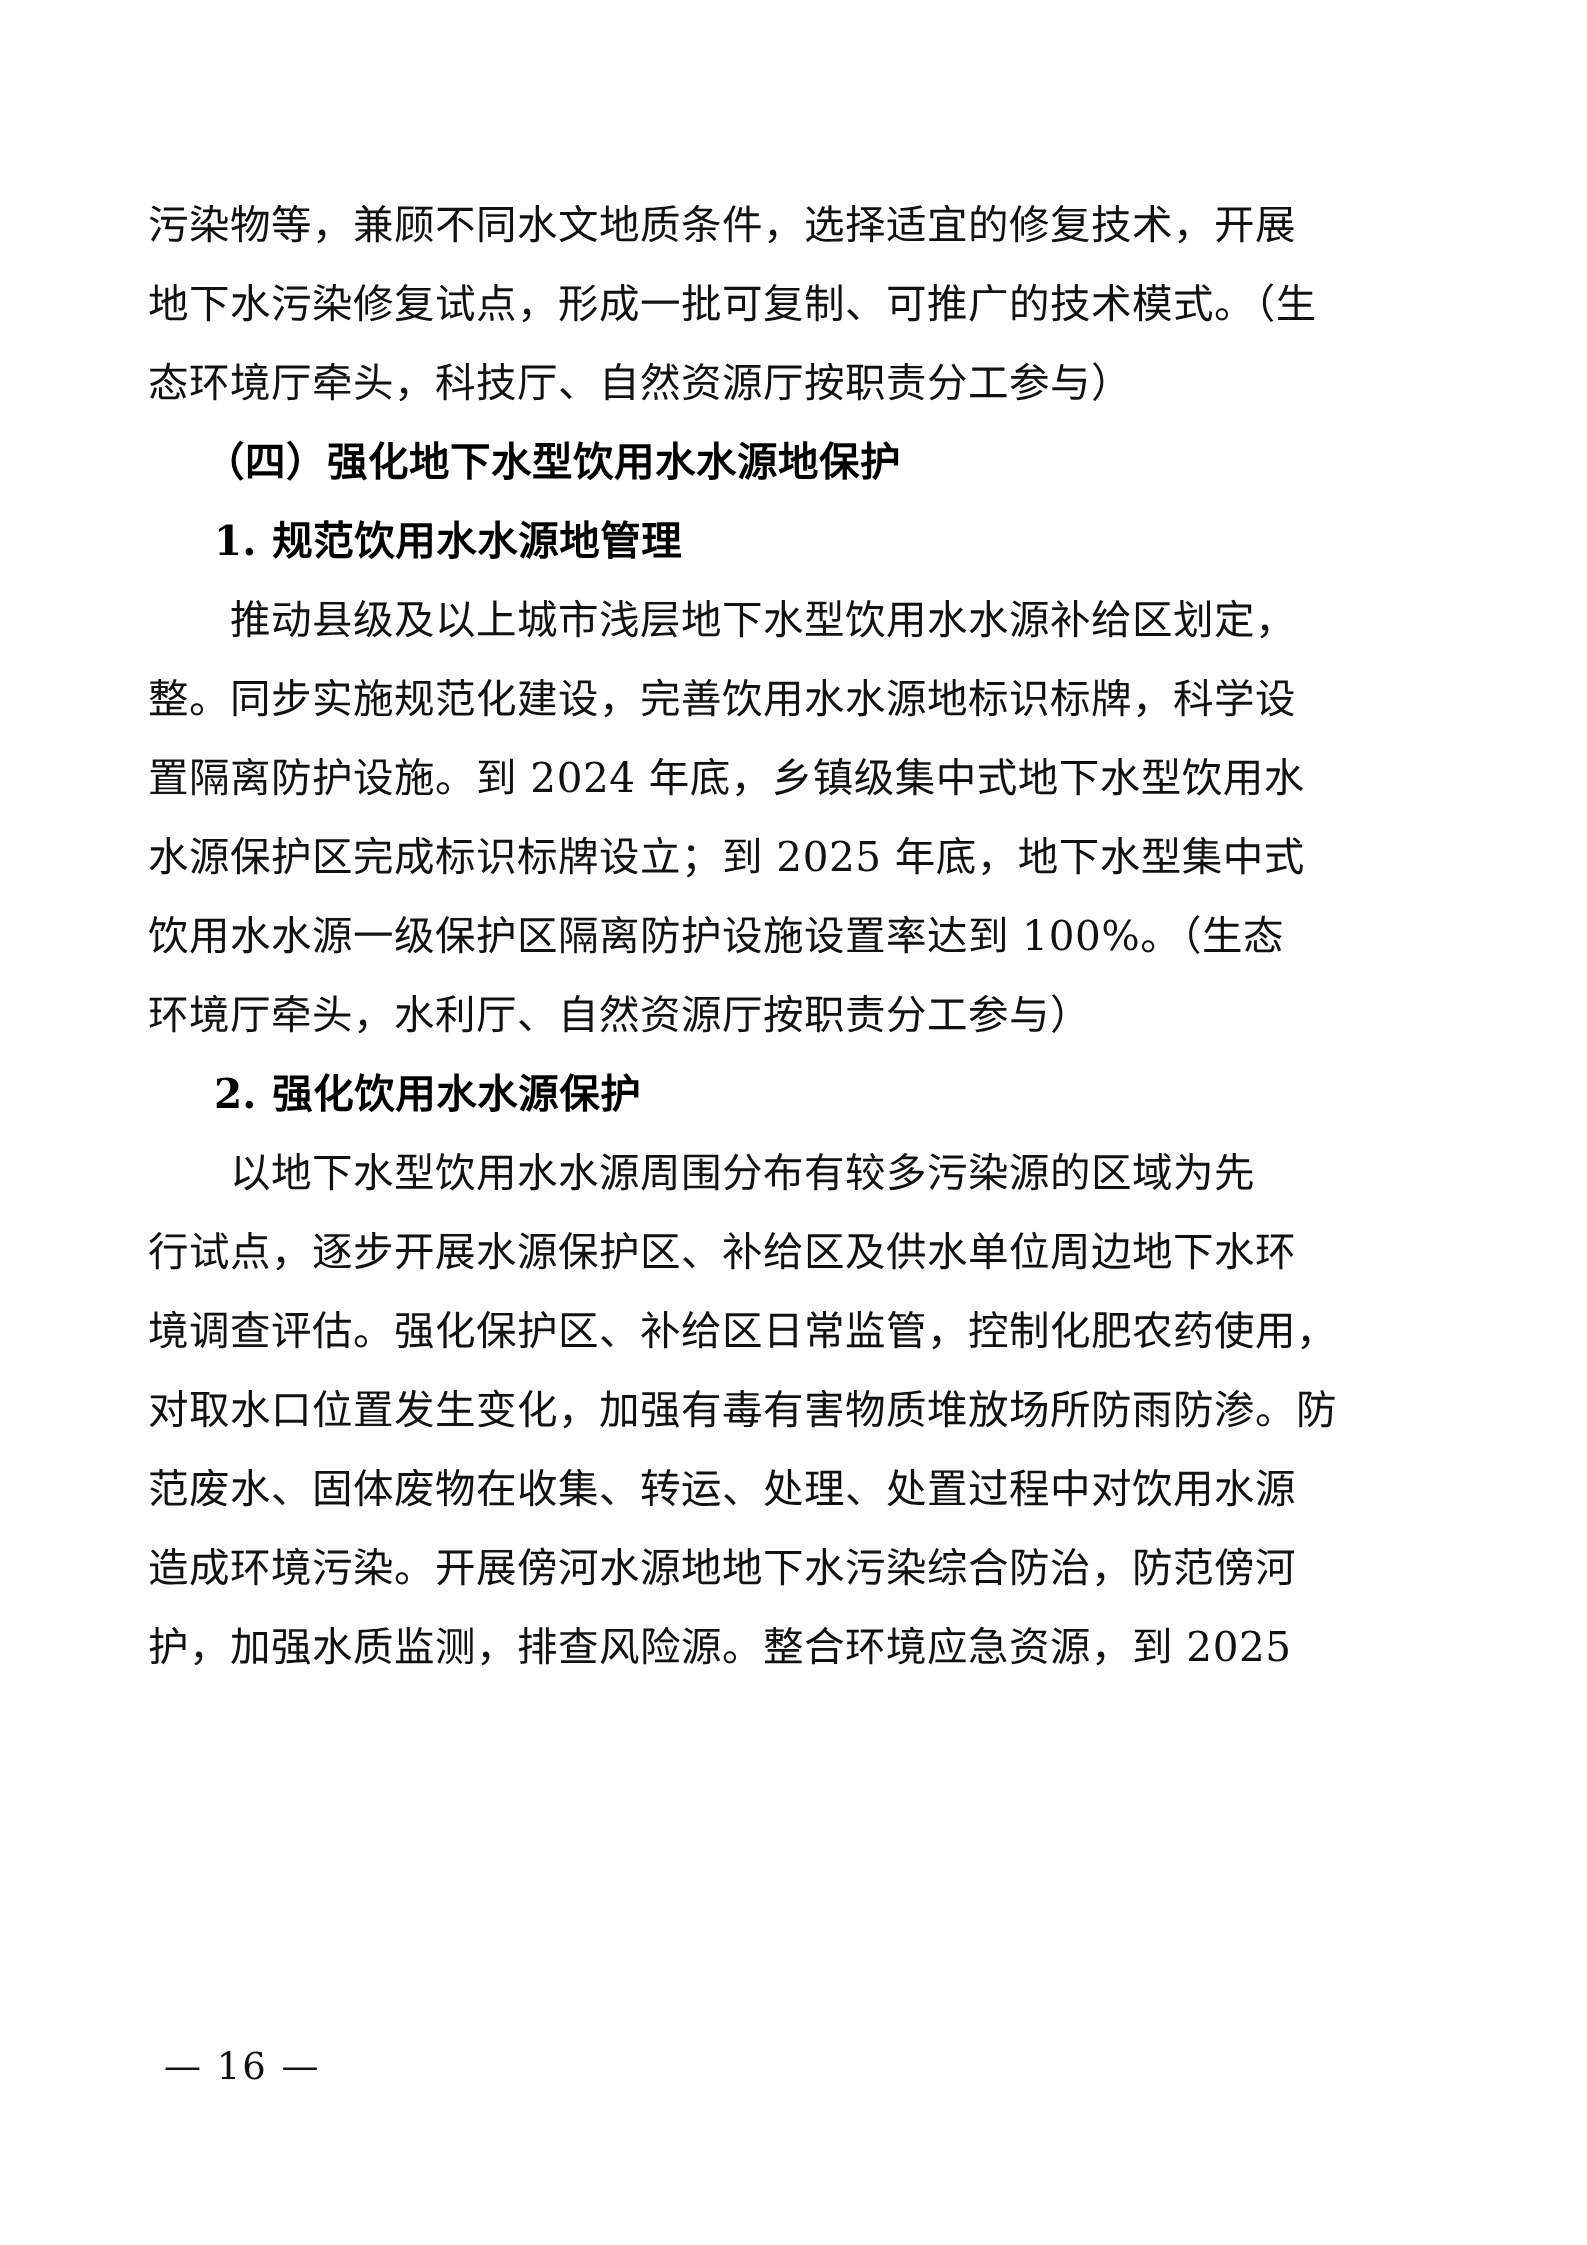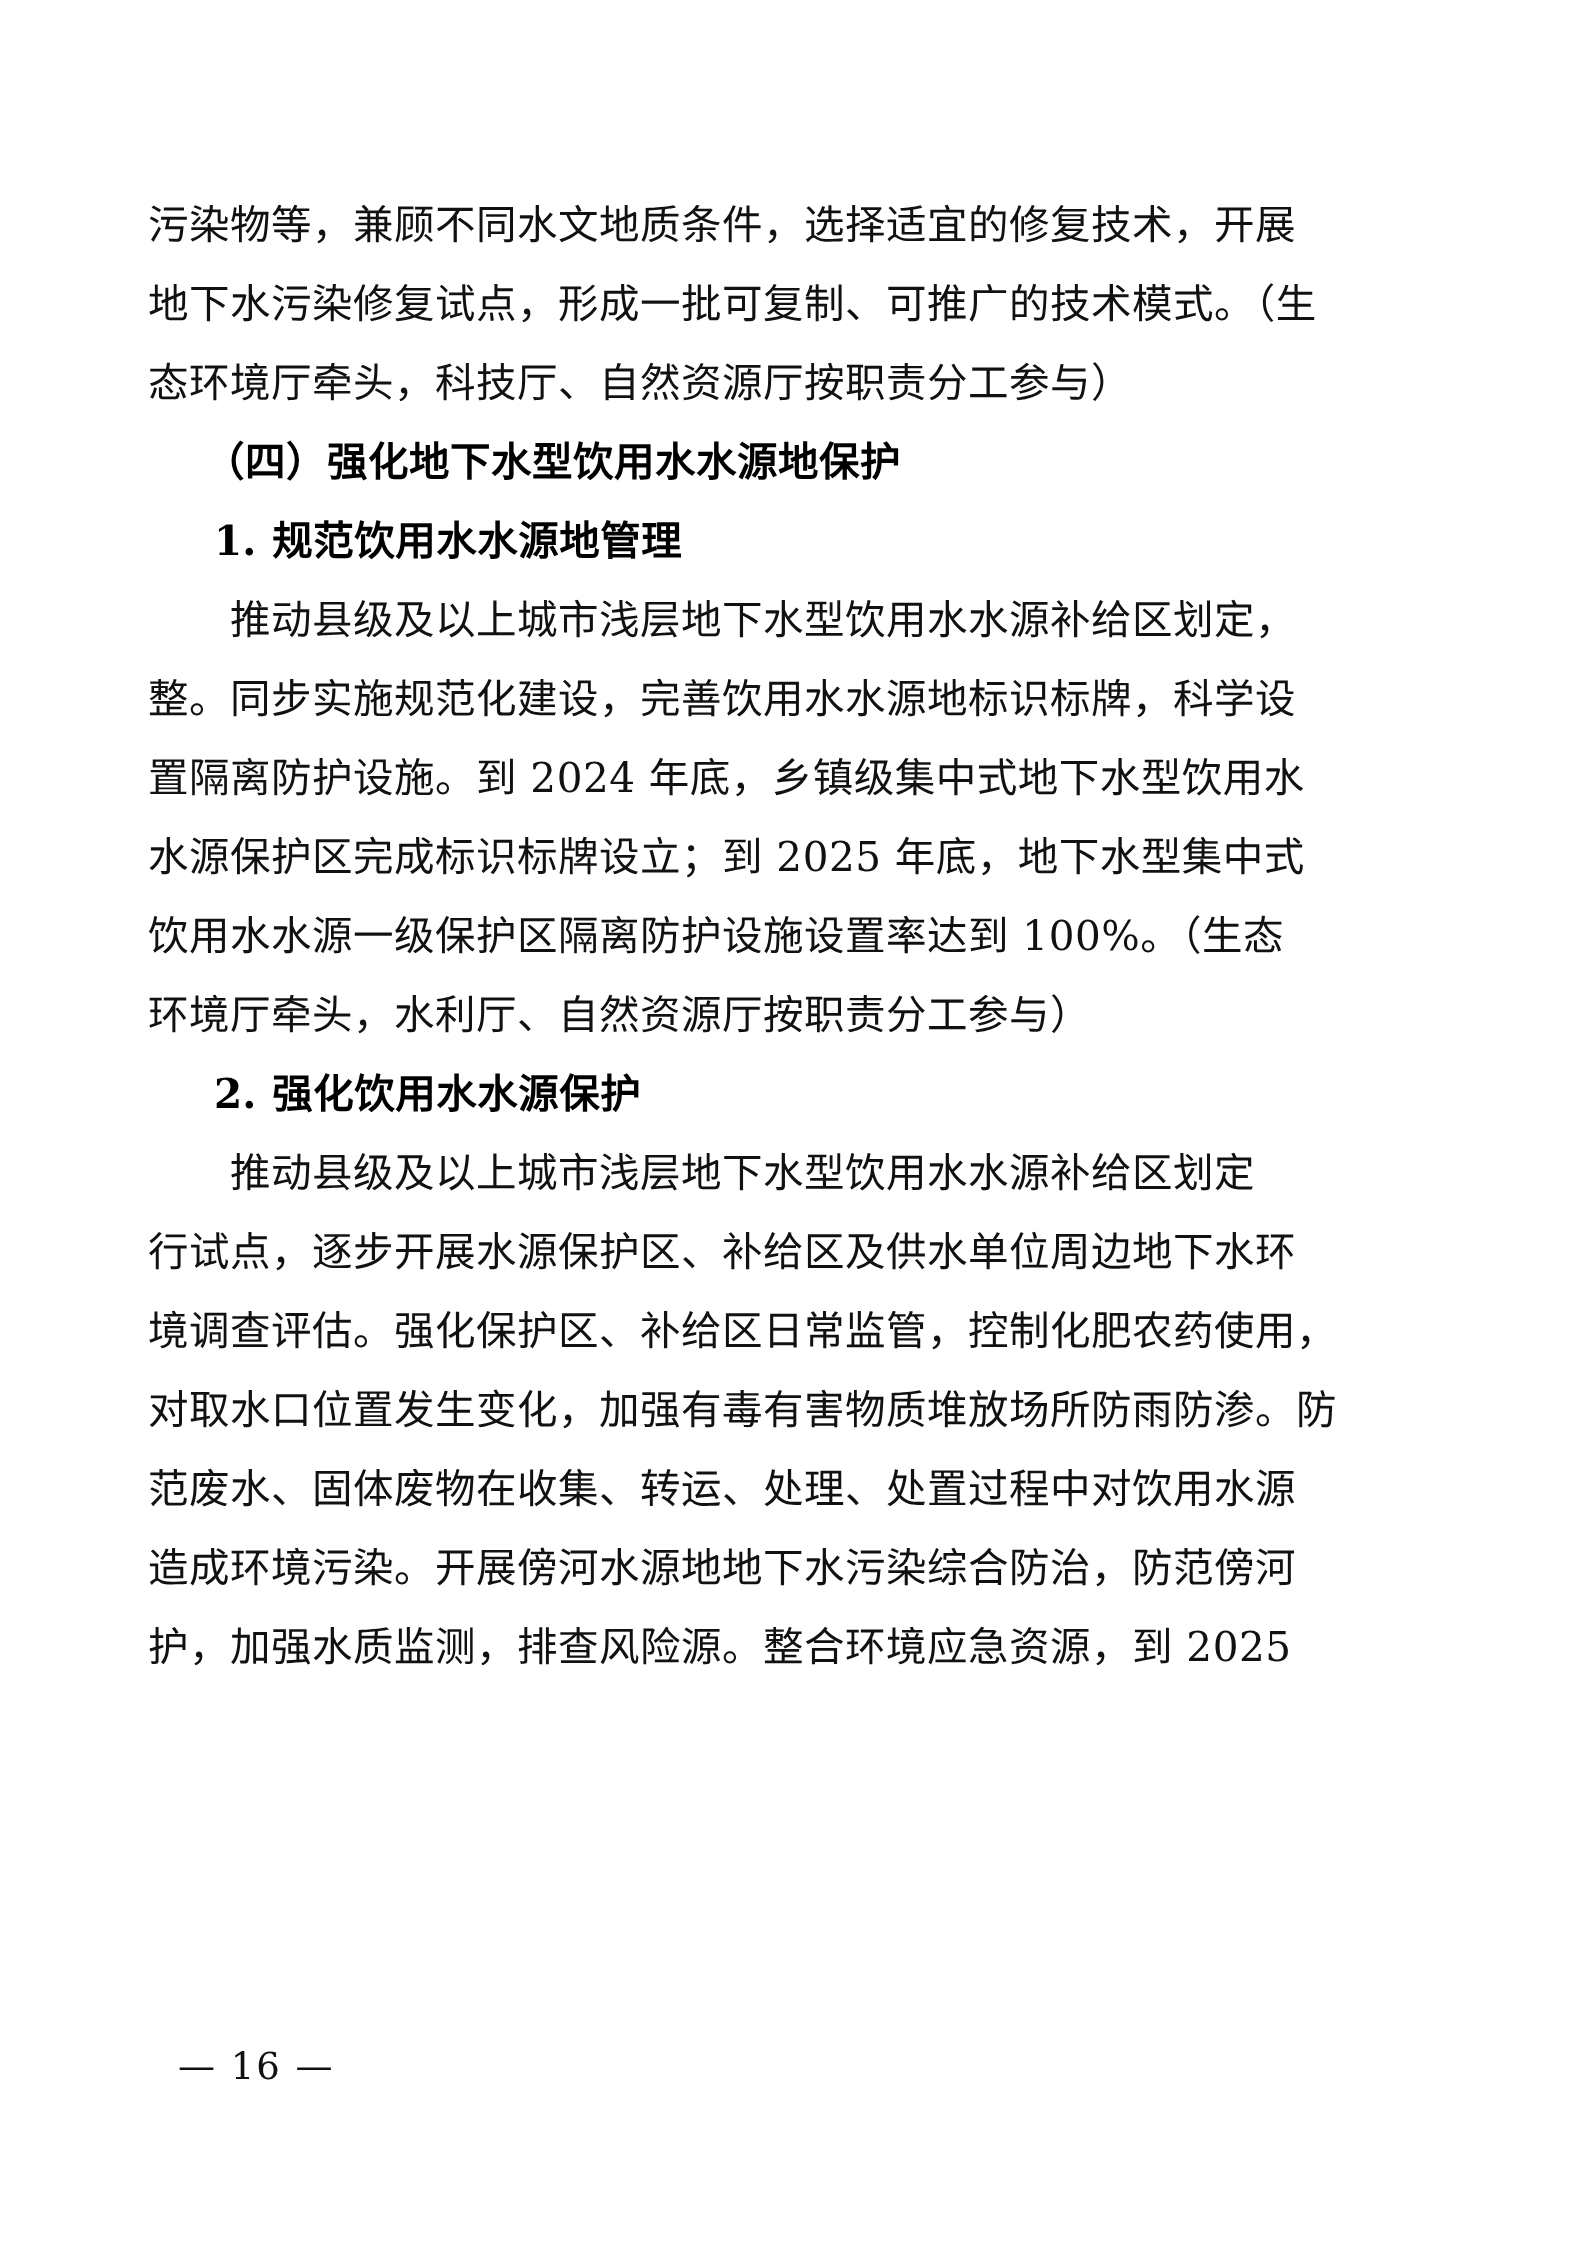--- a/index.html
+++ b/index.html
@@ -54,21 +54,21 @@
   }
   .heading.num {
     text-indent: 66px;
   }
   .heading .numlabel {
     letter-spacing: 0;
     padding-right: 16px;
   }
   .pagenum {
     position: absolute;
-    left: 178px;
+    left: 164px;
     top: 2045px;
     font-family: "DejaVu Serif", "Liberation Serif", serif;
     font-size: 37px;
     letter-spacing: 2px;
     color: #111111;
   }
   
   .line {
     display: block;
     white-space: nowrap;
@@ -126,21 +126,21 @@
         <span>环境厅牵头，水利厅、自然资源厅按职责分工参与）</span>
       </span>
     </p>
 
     <p class="heading num">
       <span class="numlabel">2.</span><span>强化饮用水水源保护</span>
     </p>
 
     <p class="para">
       <span class="line just">
-        <span style="padding-left:82px">推动县级及以上城市浅层地下水型饮用水水源补给区划定</span>
+        <span style="padding-left:82px">以地下水型饮用水水源周围分布有较多污染源的区域为先</span>
       </span>
       <span class="line just">
         <span>行试点，逐步开展水源保护区、补给区及供水单位周边地下水环</span>
       </span>
       <span class="line just">
         <span>境调查评估。强化保护区、补给区日常监管，控制化肥农药使用，</span>
       </span>
       <span class="line just">
         <span>对取水口位置发生变化，加强有毒有害物质堆放场所防雨防渗。防</span>
       </span>

